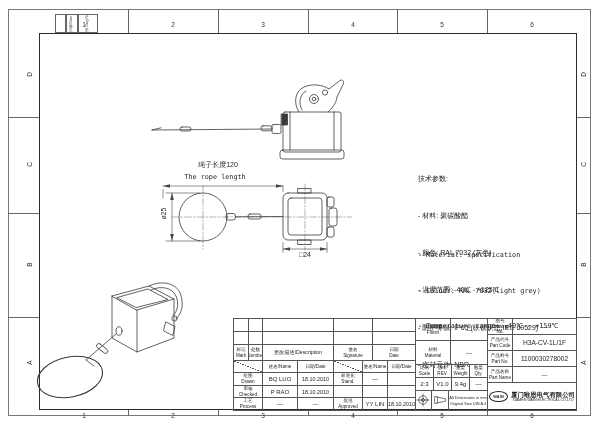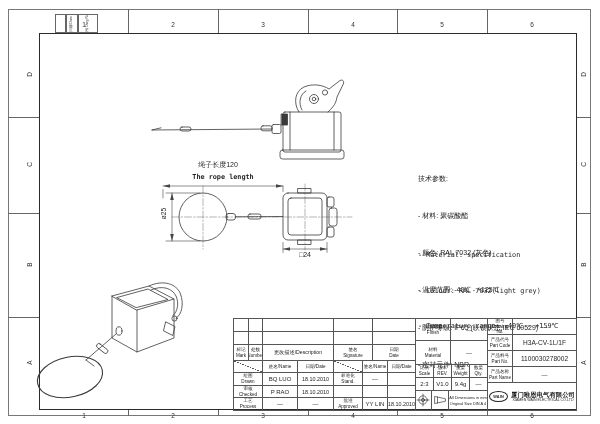--- a/index.html
+++ b/index.html
@@ -174,21 +174,21 @@
         <circle cx="423" cy="400" r="1.6"></circle>
         <line x1="417" y1="400" x2="429" y2="400"></line>
         <line x1="423" y1="394" x2="423" y2="406"></line>
         <path d="M435,396.5 L445.5,398.8 L445.5,401.2 L435,403.5 Z"></path>
         <line x1="437.5" y1="397" x2="437.5" y2="403"></line>
       </g>
     </g>
   </svg>
 
   <div class="dimtext" style="left:172px;top:160px;width:92px;">绳子长度120</div>
-  <div class="dimtext" style="left:168px;top:172.5px;width:110px;font-family:'DejaVu Sans Mono',monospace;font-size:6.8px;font-weight:bold;">The rope length</div>
+  <div class="dimtext" style="left:160px;top:172.5px;width:110px;font-family:'DejaVu Sans Mono',monospace;font-size:6.8px;">The rope length</div>
   <div class="dimtext" style="left:152px;top:210px;width:22px;transform:rotate(-90deg);font-size:6.6px;">ø25</div>
   <div class="dimtext" style="left:288px;top:251px;width:34px;">□24</div>
 
   <div class="spec spec-cn" style="left:418px;top:148px;">
     <div>技术参数:</div>
     <div>- 材料: 聚碳酸酯</div>
     <div>- 颜色: RAL 7032 (灰色)</div>
     <div>- 温度范围: -40℃ - +125℃</div>
     <div>- 防护等级: IP65 (联锁状态,IEC 60529)</div>
     <div>- 密封元件: NBR</div>

